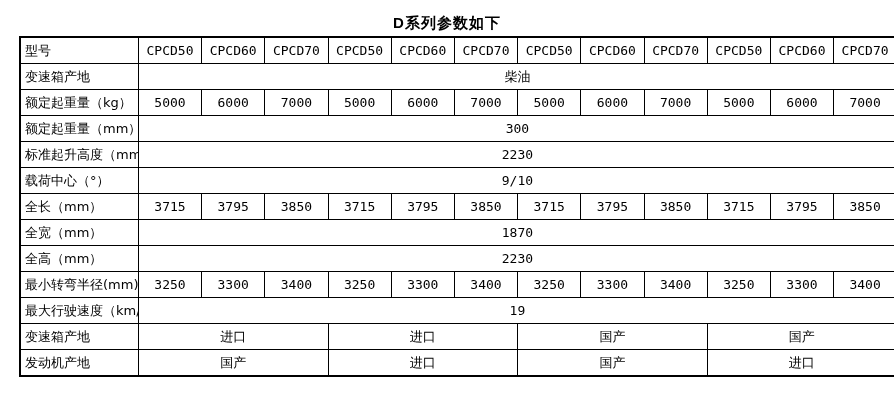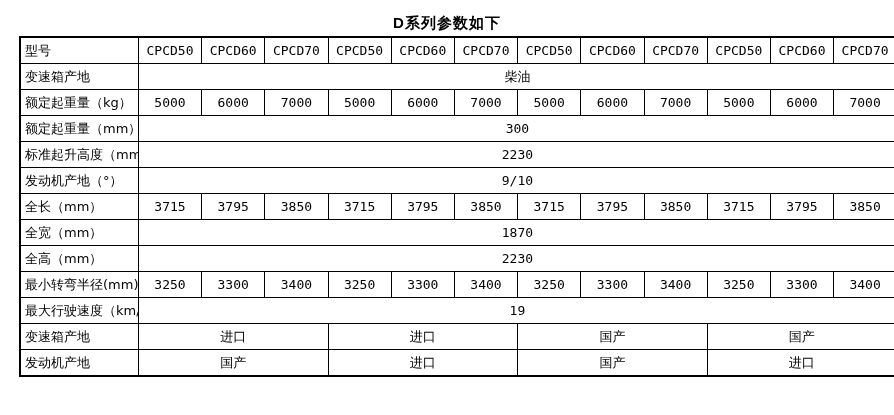--- a/index.html
+++ b/index.html
@@ -111,21 +111,21 @@
       </tr>
       <tr>
         <th>额定起重量（mm）</th>
         <td colspan="12">300</td>
       </tr>
       <tr>
         <th>标准起升高度（mm）</th>
         <td colspan="12">2230</td>
       </tr>
       <tr>
-        <th>发动机产地（°）</th>
+        <th>载荷中心（°）</th>
         <td colspan="12">9/10</td>
       </tr>
       <tr>
         <th>全长（mm）</th>
         <td>3715</td>
         <td>3795</td>
         <td>3850</td>
         <td>3715</td>
         <td>3795</td>
         <td>3850</td>

